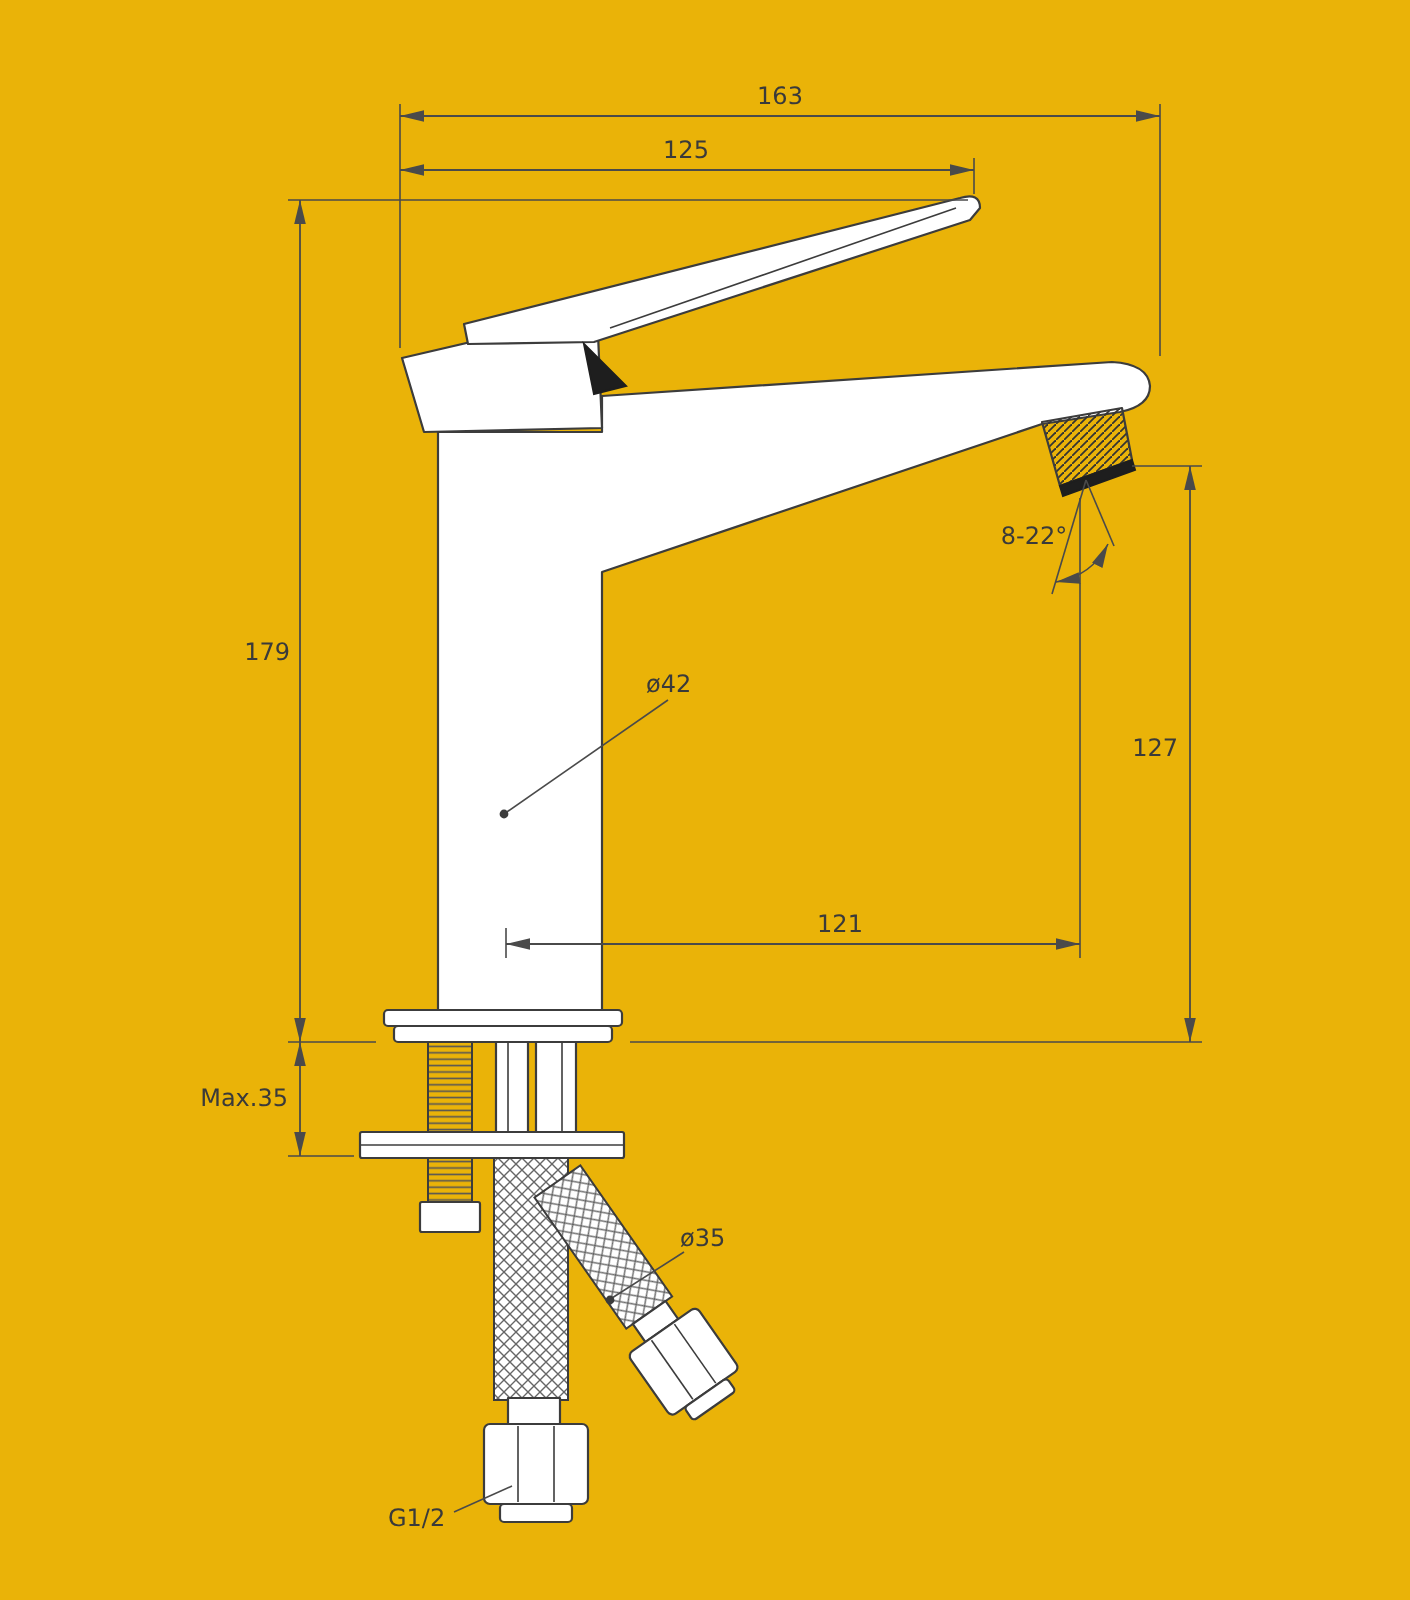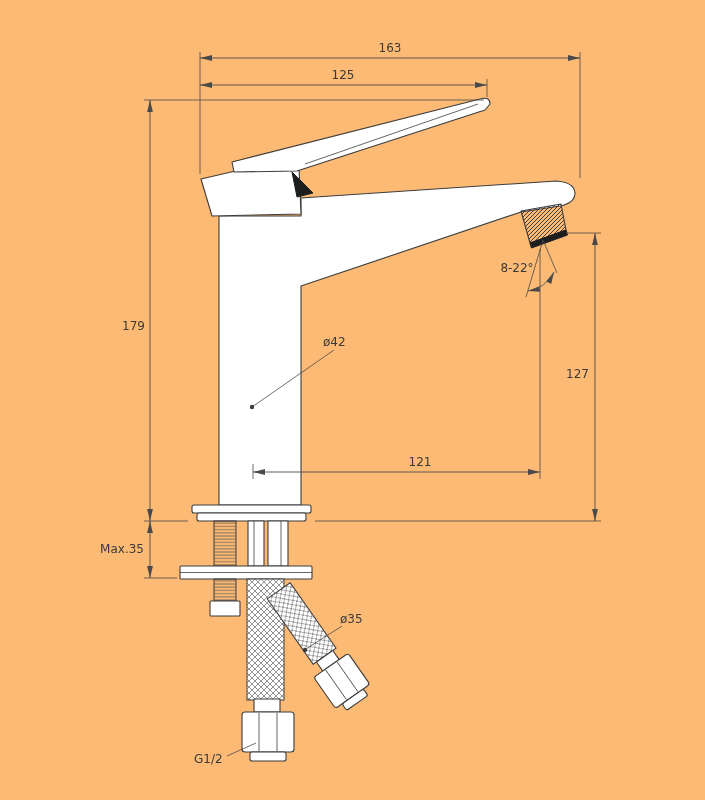--- a/index.html
+++ b/index.html
@@ -1,16 +1,16 @@
 <!DOCTYPE html>
 <html><head>
 <meta charset="utf-8">
 <style>
   html,body{margin:0;padding:0;background:#ffffff;}
-  .stage{width:705px;height:800px;background:#fdba74;position:relative;overflow:hidden;}
+  .stage{width:705px;height:800px;background:#eab308;position:relative;overflow:hidden;}
   svg{display:block;}
   svg text{font-family:"DejaVu Sans","Liberation Sans",sans-serif;font-size:12px;fill:#3a3a3a;}
   .outline{fill:#ffffff;stroke:#3c3c3c;stroke-width:1.1;stroke-linejoin:round;}
   .inner{fill:none;stroke:#3c3c3c;stroke-width:0.8;}
   .dimline{stroke:#4a4a4a;stroke-width:0.9;fill:none;}
   .extline{stroke:#4a4a4a;stroke-width:0.8;fill:none;}
   .leader{stroke:#4a4a4a;stroke-width:0.8;fill:none;}
   .darkfill{fill:#1e1e1e;stroke:#1e1e1e;}
 </style>
 </head>

